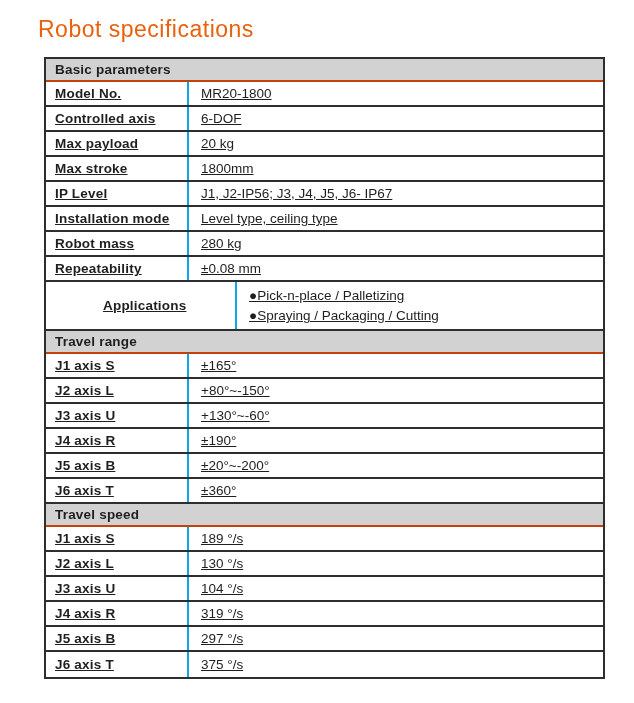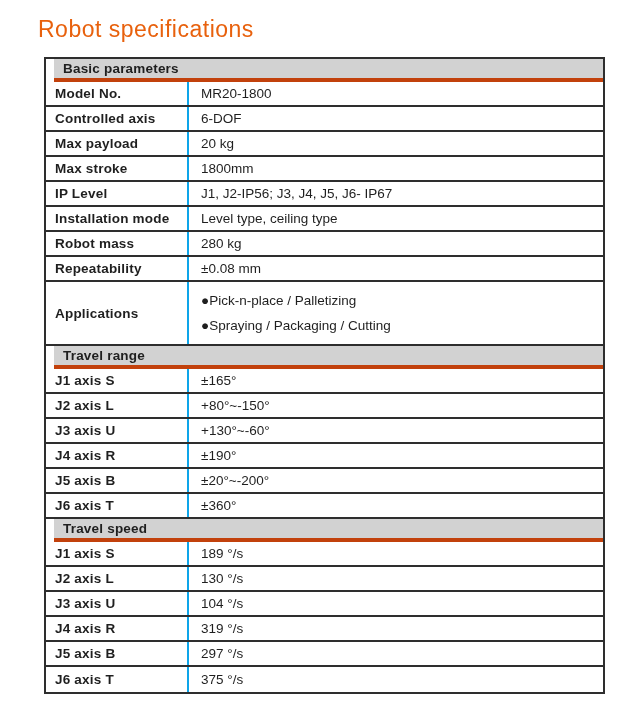--- a/index.html
+++ b/index.html
@@ -22,35 +22,35 @@
   .spec-table {
     position: absolute;
     left: 44px; top: 57px;
     width: 561px;
     border: 2px solid #2e2e2e;
     background: #ffffff;
   }
   .section-header {
     height: 23px;
     background: #d2d2d2;
-    border-bottom: 4px solid #c2410c;
+    border-bottom: 2px solid #c2410c;
     font-weight: bold;
     font-size: 13.5px;
     letter-spacing: 0.2px;
     display: flex;
     align-items: center;
     padding-left: 9px;
-    margin-left: 8px;
   }
   .row {
     display: flex;
     height: 25px;
     border-bottom: 2px solid #2e2e2e;
+    text-decoration: underline;
   }
-  .row.tall { height: 64px; }
+  .row.tall { height: 49px; padding-left: 48px; }
   .spec-table > :last-child { border-bottom: none; }
   .cell {
     display: flex;
     align-items: center;
     font-size: 13.5px;
   }
   .cell.label {
     width: 141px;
     min-width: 141px;
     font-weight: bold;

